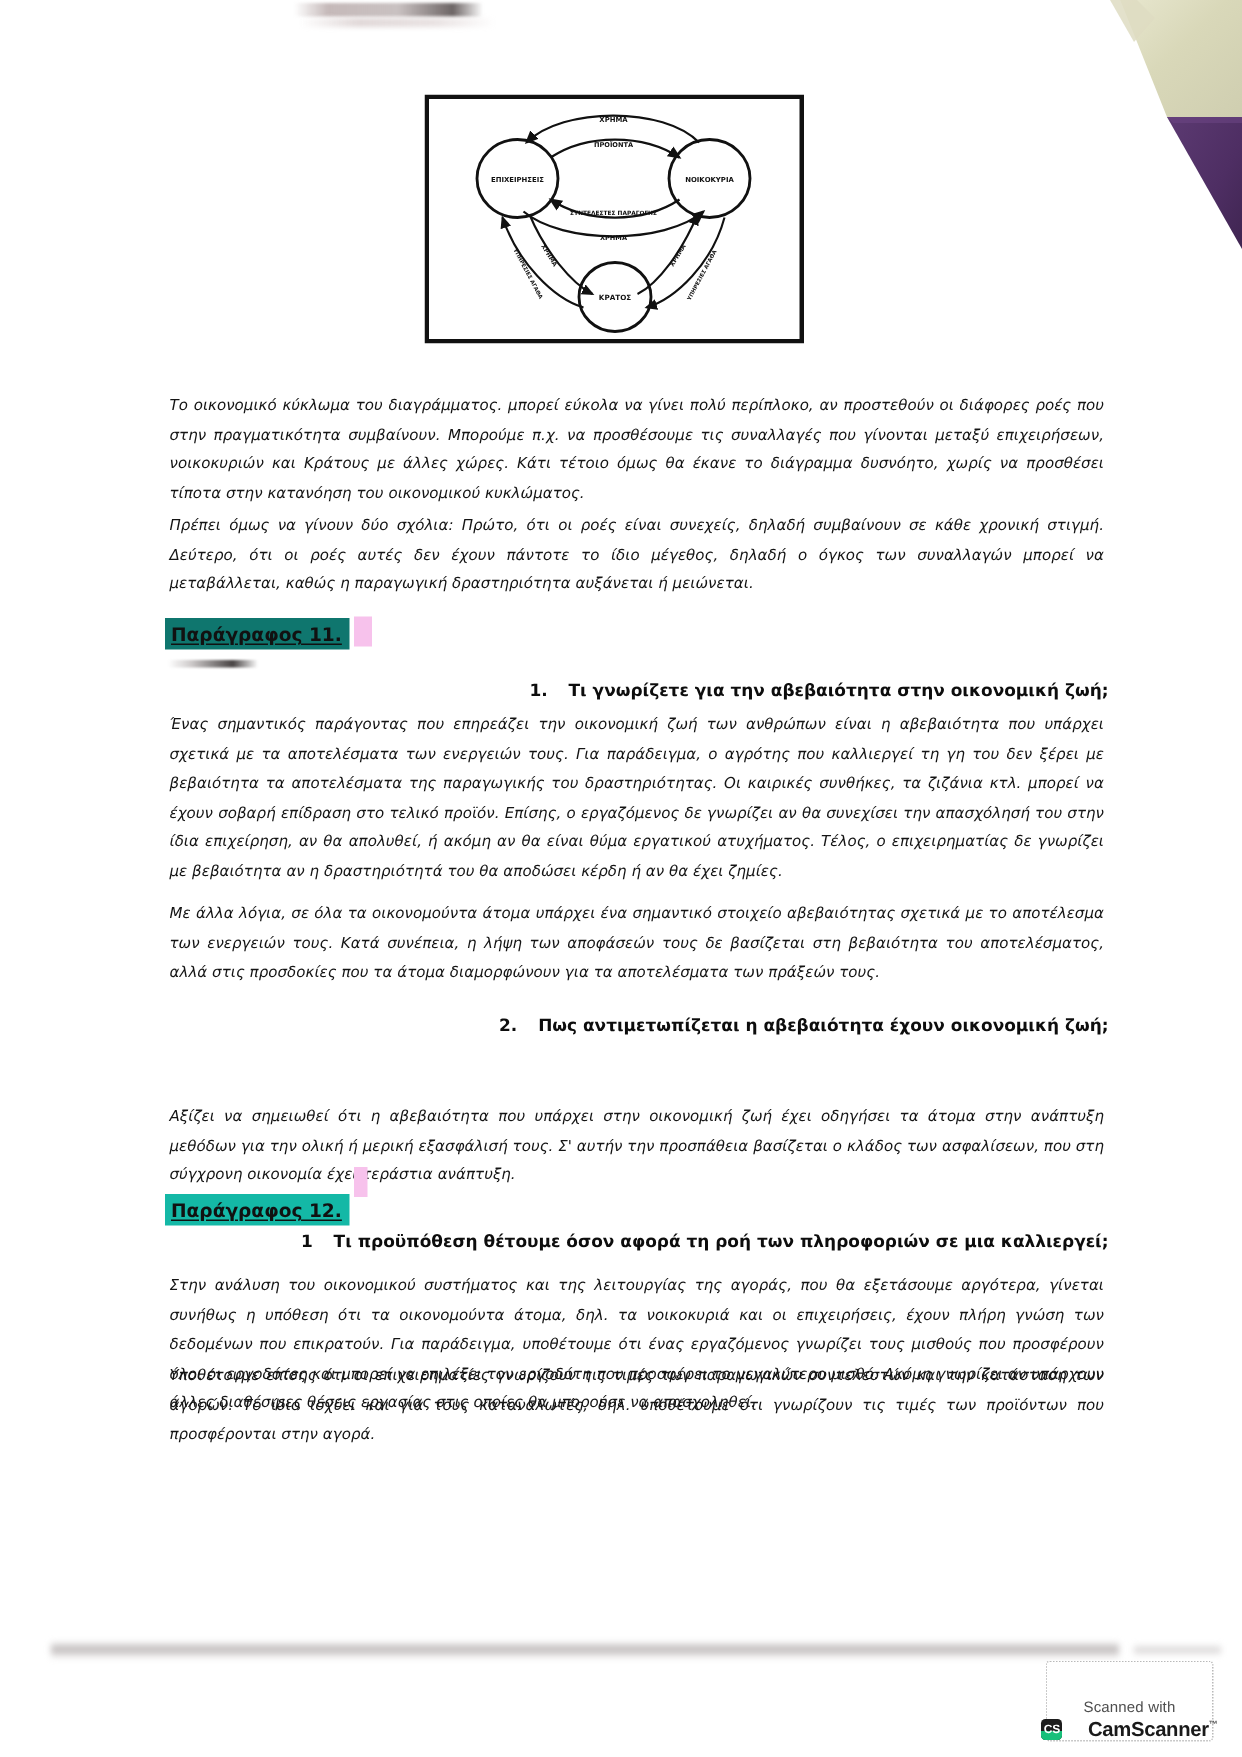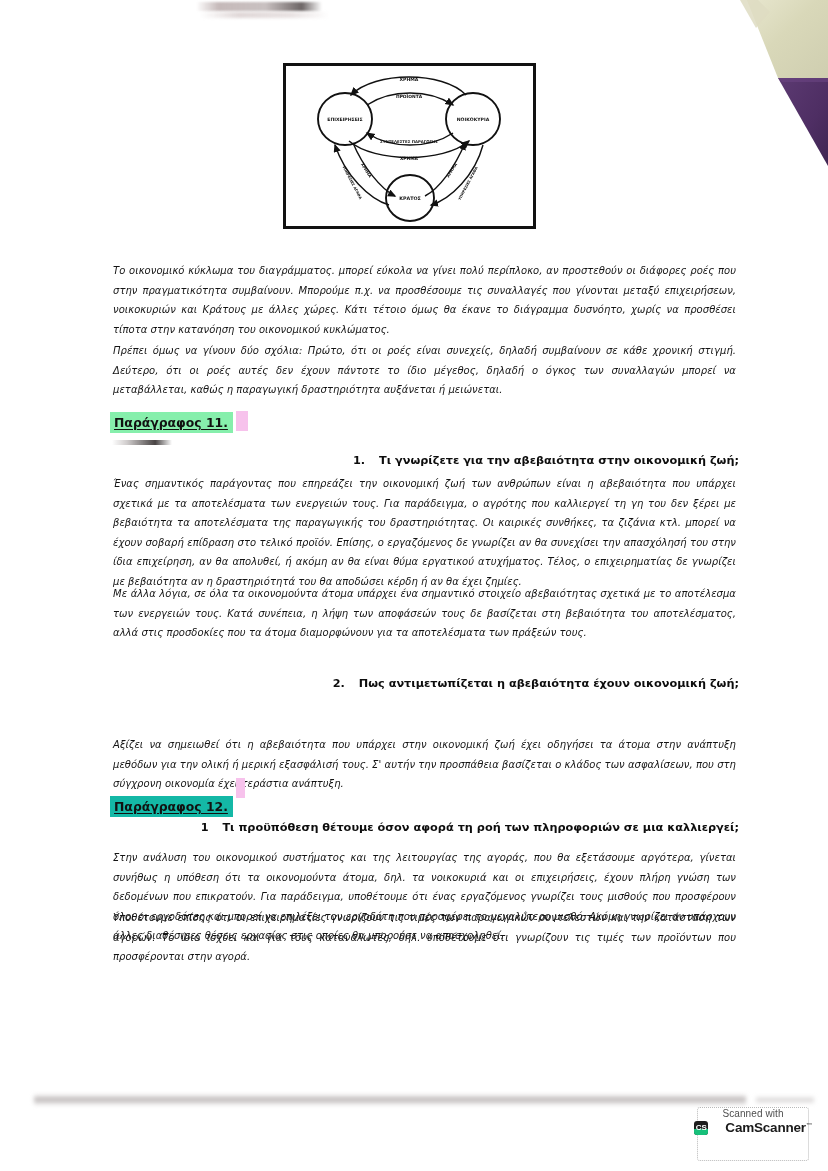--- a/index.html
+++ b/index.html
@@ -156,21 +156,21 @@
     left: 697px;
     top: 1107px;
     width: 110px;
     height: 52px;
     border: 1px dotted #b9b9b9;
     border-radius: 3px;
     background: #ffffff;
     display: flex;
     flex-direction: column;
     align-items: center;
-    justify-content: flex-start;
+    justify-content: flex-end;
     gap: 1px;
   }
   .cs-top {
     font-size: 10px;
     color: #4e4e4e;
     letter-spacing: 0.1px;
     font-family: "Liberation Sans", sans-serif;
   }
   .cs-bot {
     display: flex;
@@ -283,34 +283,34 @@
       <text x="186" y="121" font-size="3.6" font-family="DejaVu Sans, sans-serif" font-weight="bold" text-anchor="middle" fill="#111" transform="rotate(-62 186 121)">ΥΠΗΡΕΣΙΕΣ ΑΓΑΘΑ</text>
     </svg>
   </div>
 
   <div class="content">
 
     <div class="body-para" style="top:261px;">Το οικονομικό κύκλωμα του διαγράμματος. μπορεί εύκολα να γίνει πολύ περίπλοκο, αν προστεθούν οι διάφορες ροές που στην πραγματικότητα συμβαίνουν. Μπορούμε π.χ. να προσθέσουμε τις συναλλαγές που γίνονται μεταξύ επιχειρήσεων, νοικοκυριών και Κράτους με άλλες χώρες. Κάτι τέτοιο όμως θα έκανε το διάγραμμα δυσνόητο, χωρίς να προσθέσει τίποτα στην κατανόηση του οικονομικού κυκλώματος.</div>
 
     <div class="body-para" style="top:341px;">Πρέπει όμως να γίνουν δύο σχόλια: Πρώτο, ότι οι ροές είναι συνεχείς, δηλαδή συμβαίνουν σε κάθε χρονική στιγμή. Δεύτερο, ότι οι ροές αυτές δεν έχουν πάντοτε το ίδιο μέγεθος, δηλαδή ο όγκος των συναλλαγών μπορεί να μεταβάλλεται, καθώς η παραγωγική δραστηριότητα αυξάνεται ή μειώνεται.</div>
 
-    <div class="hl-head" style="top:412px; background:#86efac;">Παράγραφος 11.</div>
+    <div class="hl-head" style="top:412px; background:#0f766e;">Παράγραφος 11.</div>
     <div class="hl-tail" style="left:236px; top:411px; background:#f7c2ec;"></div>
 
     <div class="strike-mark"></div>
 
     <div class="q-line" style="top:453px;">
       <span>1.</span>
       <span style="display:inline-block;width:6px;"></span>
       <span>Τι γνωρίζετε για την αβεβαιότητα στην οικονομική ζωή;</span>
     </div>
 
     <div class="body-para" style="top:474px;">Ένας σημαντικός παράγοντας που επηρεάζει την οικονομική ζωή των ανθρώπων είναι η αβεβαιότητα που υπάρχει σχετικά με τα αποτελέσματα των ενεργειών τους. Για παράδειγμα, ο αγρότης που καλλιεργεί τη γη του δεν ξέρει με βεβαιότητα τα αποτελέσματα της παραγωγικής του δραστηριότητας. Οι καιρικές συνθήκες, τα ζιζάνια κτλ. μπορεί να έχουν σοβαρή επίδραση στο τελικό προϊόν. Επίσης, ο εργαζόμενος δε γνωρίζει αν θα συνεχίσει την απασχόλησή του στην ίδια επιχείρηση, αν θα απολυθεί, ή ακόμη αν θα είναι θύμα εργατικού ατυχήματος. Τέλος, ο επιχειρηματίας δε γνωρίζει με βεβαιότητα αν η δραστηριότητά του θα αποδώσει κέρδη ή αν θα έχει ζημίες.</div>
 
-    <div class="body-para" style="top:584px;">Με άλλα λόγια, σε όλα τα οικονομούντα άτομα υπάρχει ένα σημαντικό στοιχείο αβεβαιότητας σχετικά με το αποτέλεσμα των ενεργειών τους. Κατά συνέπεια, η λήψη των αποφάσεών τους δε βασίζεται στη βεβαιότητα του αποτελέσματος, αλλά στις προσδοκίες που τα άτομα διαμορφώνουν για τα αποτελέσματα των πράξεών τους.</div>
+    <div class="body-para" style="top:600px;">Με άλλα λόγια, σε όλα τα οικονομούντα άτομα υπάρχει ένα σημαντικό στοιχείο αβεβαιότητας σχετικά με το αποτέλεσμα των ενεργειών τους. Κατά συνέπεια, η λήψη των αποφάσεών τους δε βασίζεται στη βεβαιότητα του αποτελέσματος, αλλά στις προσδοκίες που τα άτομα διαμορφώνουν για τα αποτελέσματα των πράξεών τους.</div>
 
     <div class="q-line" style="top:676px;">
       <span>2.</span>
       <span style="display:inline-block;width:6px;"></span>
       <span>Πως αντιμετωπίζεται η αβεβαιότητα έχουν οικονομική ζωή;</span>
     </div>
 
     <div class="body-para" style="top:735px;">Αξίζει να σημειωθεί ότι η αβεβαιότητα που υπάρχει στην οικονομική ζωή έχει οδηγήσει τα άτομα στην ανάπτυξη μεθόδων για την ολική ή μερική εξασφάλισή τους. Σ' αυτήν την προσπάθεια βασίζεται ο κλάδος των ασφαλίσεων, που στη σύγχρονη οικονομία έχει τεράστια ανάπτυξη.</div>
 
     <div class="hl-head" style="top:796px; background:#14b8a6;">Παράγραφος 12.</div>

